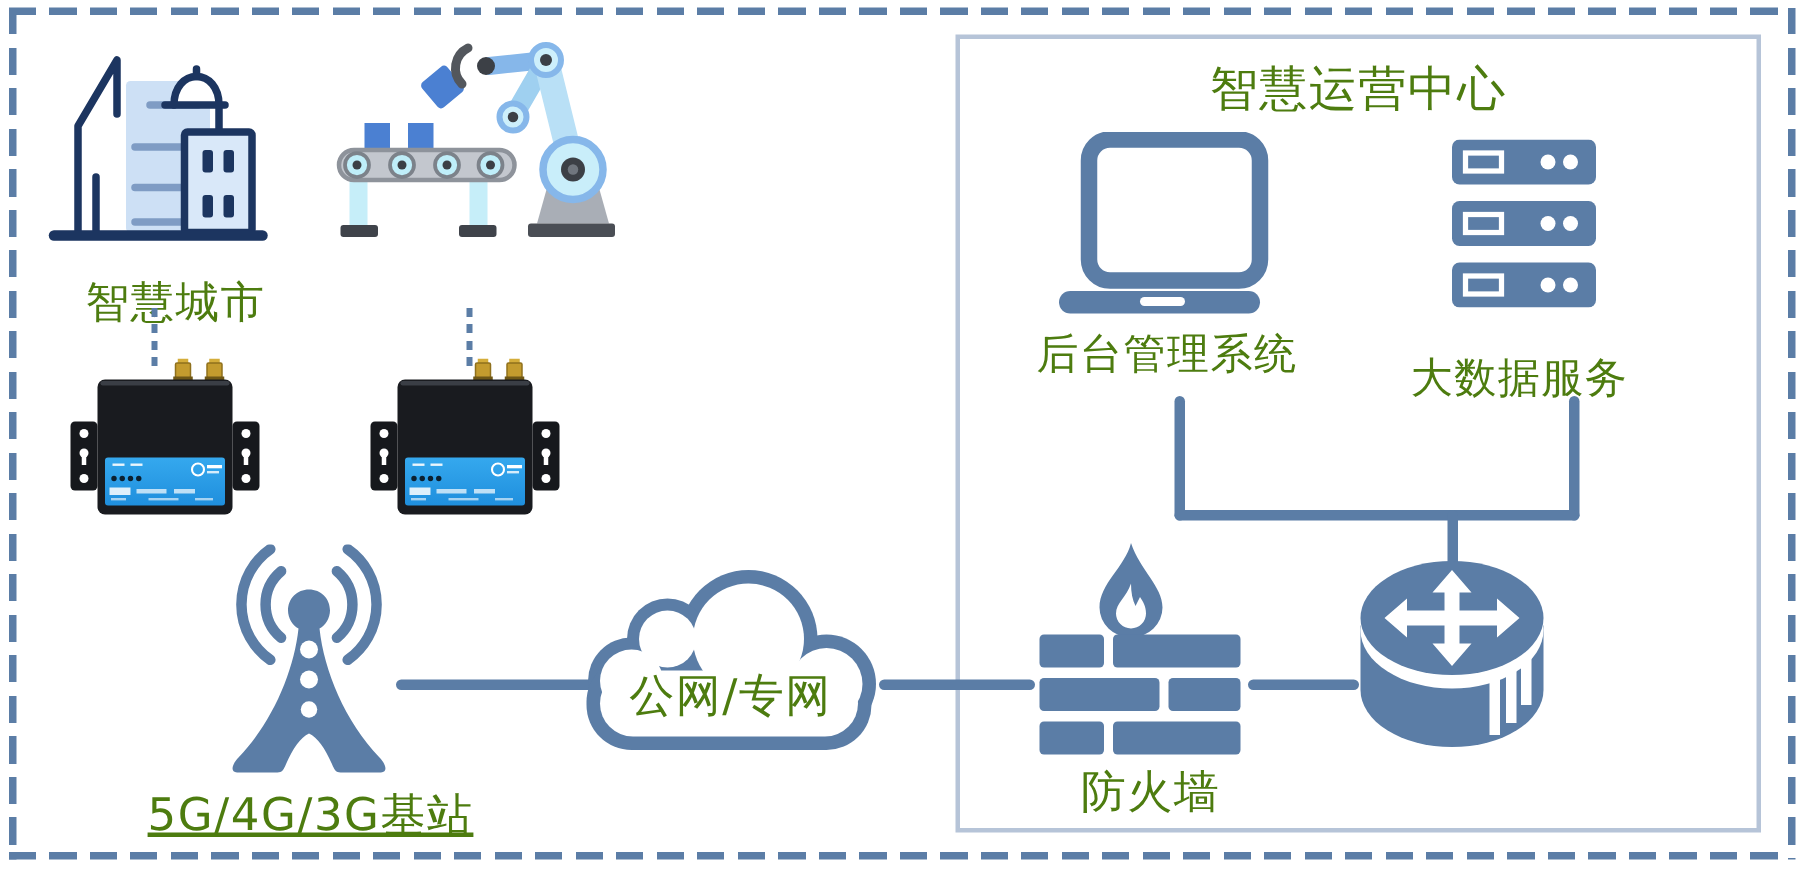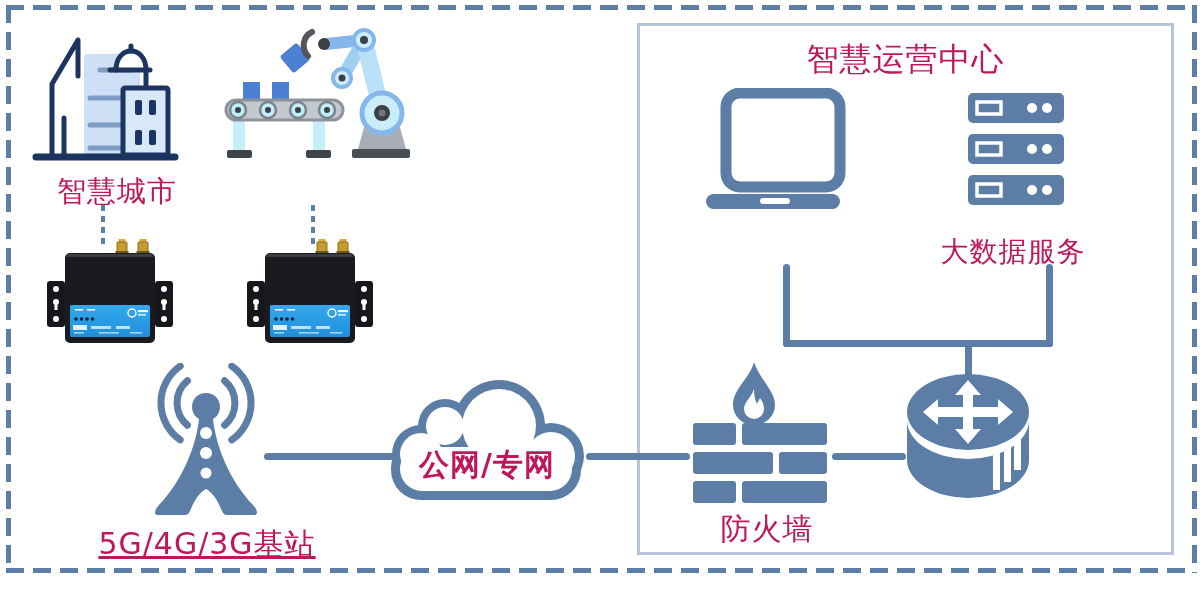--- a/index.html
+++ b/index.html
@@ -8,21 +8,21 @@
   .abs{position:absolute;}
   
   .dash-h{height:5px;background:repeating-linear-gradient(90deg,#5b7da6 0 18px,transparent 18px 27px);}
   .dash-v{width:5px;background:repeating-linear-gradient(180deg,#5b7da6 0 18px,transparent 18px 27px);}
   
   .ops-box{border:3px solid #b6c4d8;background:transparent;}
   
   .line{background:#5b7da6;border-radius:4px;}
   .dashline{width:4px;background:repeating-linear-gradient(180deg,#5b7da6 0 6px,transparent 6px 11px);}
   
-  .lbl{color:#be185d;text-align:center;white-space:nowrap;letter-spacing:1px;line-height:1.15;}
+  .lbl{color:#4d7c0f;text-align:center;white-space:nowrap;letter-spacing:1px;line-height:1.15;}
   .fs29{font-size:29px;}
   .fs30{font-size:30px;}
   .fs32{font-size:32px;}
   .fs28{font-size:28px;}
 </style>
 </head>
 <body>
 
 <div class="canvas">
 
@@ -85,21 +85,21 @@
       <circle cx="142" cy="22" r="4" fill="#3c4046"></circle>
     <circle cx="120" cy="60" r="9" fill="#cdeffb" stroke="#86b7ea" stroke-width="4"></circle>
       <circle cx="120" cy="60" r="3.5" fill="#3c4046"></circle>
     <path d="M136 131 L143 106 H177 L184 131 Z" fill="#a9aeb6"></path>
     <circle cx="160" cy="95" r="20" fill="#c9eefa" stroke="#86b7ea" stroke-width="5"></circle>
     <circle cx="160" cy="95" r="8" fill="#3c4046"></circle>
       <circle cx="160" cy="95" r="3.5" fill="#70767e"></circle>
     <rect x="130" y="131" width="58" height="9" rx="2" fill="#4a4e55"></rect>
   </svg>
 
-  <div class="abs lbl fs29" style="left:27px;top:175px;width:180px;">智慧城市</div>
+  <div class="abs lbl fs29" style="left:27px;top:185px;width:180px;">智慧城市</div>
 
   <div class="abs dashline" style="left:101px;top:205px;height:42px;"></div>
   <div class="abs dashline" style="left:311px;top:205px;height:42px;"></div>
 
   <svg class="abs" style="left:44px;top:239px;" width="132" height="108" viewBox="0 0 132 108">
     <defs>
       <linearGradient id="lblblue1" x1="0" y1="0" x2="0" y2="1">
         <stop offset="0" stop-color="#35a8ee"></stop>
           <stop offset="1" stop-color="#1f8fdd"></stop>
       </linearGradient>
@@ -228,32 +228,33 @@
       <rect x="10" y="62" width="190" height="62" rx="30"></rect>
     </g>
     <g fill="#fff">
       <circle cx="118" cy="50" r="37"></circle>
       <circle cx="64" cy="50" r="19"></circle>
       <circle cx="40" cy="78" r="21"></circle>
       <circle cx="170" cy="80" r="24"></circle>
       <rect x="19" y="71" width="172" height="44" rx="22"></rect>
     </g>
   </svg>
-  <div class="abs lbl fs30" style="left:387px;top:448px;width:200px;z-index:3;font-weight:700;">公网/专网</div>
+  <div class="abs lbl fs30" style="left:387px;top:448px;width:200px;z-index:3;font-weight:400;">公网/专网</div>
 
   <div class="abs line" style="left:586px;top:453px;width:104px;height:7px;z-index:4;"></div>
 
   <div class="abs ops-box" style="left:637px;top:23px;width:531px;height:526px;"></div>
   <div class="abs lbl fs32" style="left:637px;top:41px;width:537px;">智慧运营中心</div>
 
   <svg class="abs" style="left:706px;top:88px;" width="140" height="124" viewBox="0 0 140 124">
     <rect x="20" y="5" width="114" height="94" rx="14" fill="#fff" stroke="#5b7da6" stroke-width="11"></rect>
     <rect x="0" y="106" width="134" height="15" rx="7.5" fill="#5b7da6"></rect>
     <rect x="54" y="110" width="30" height="6" rx="3" fill="#fff"></rect>
   </svg>
+  <div class="abs lbl fs28" style="left:688px;top:220px;width:180px;">后台管理系统</div>
 
   <svg class="abs" style="left:968px;top:93px;" width="96" height="112" viewBox="0 0 96 112">
     <g fill="#5b7da6">
       <rect x="0" y="0" width="96" height="30" rx="5"></rect>
       <rect x="0" y="41" width="96" height="30" rx="5"></rect>
       <rect x="0" y="82" width="96" height="30" rx="5"></rect>
     </g>
     <g fill="none" stroke="#fff" stroke-width="3.5">
       <rect x="9" y="9" width="24" height="12"></rect>
       <rect x="9" y="50" width="24" height="12"></rect>

